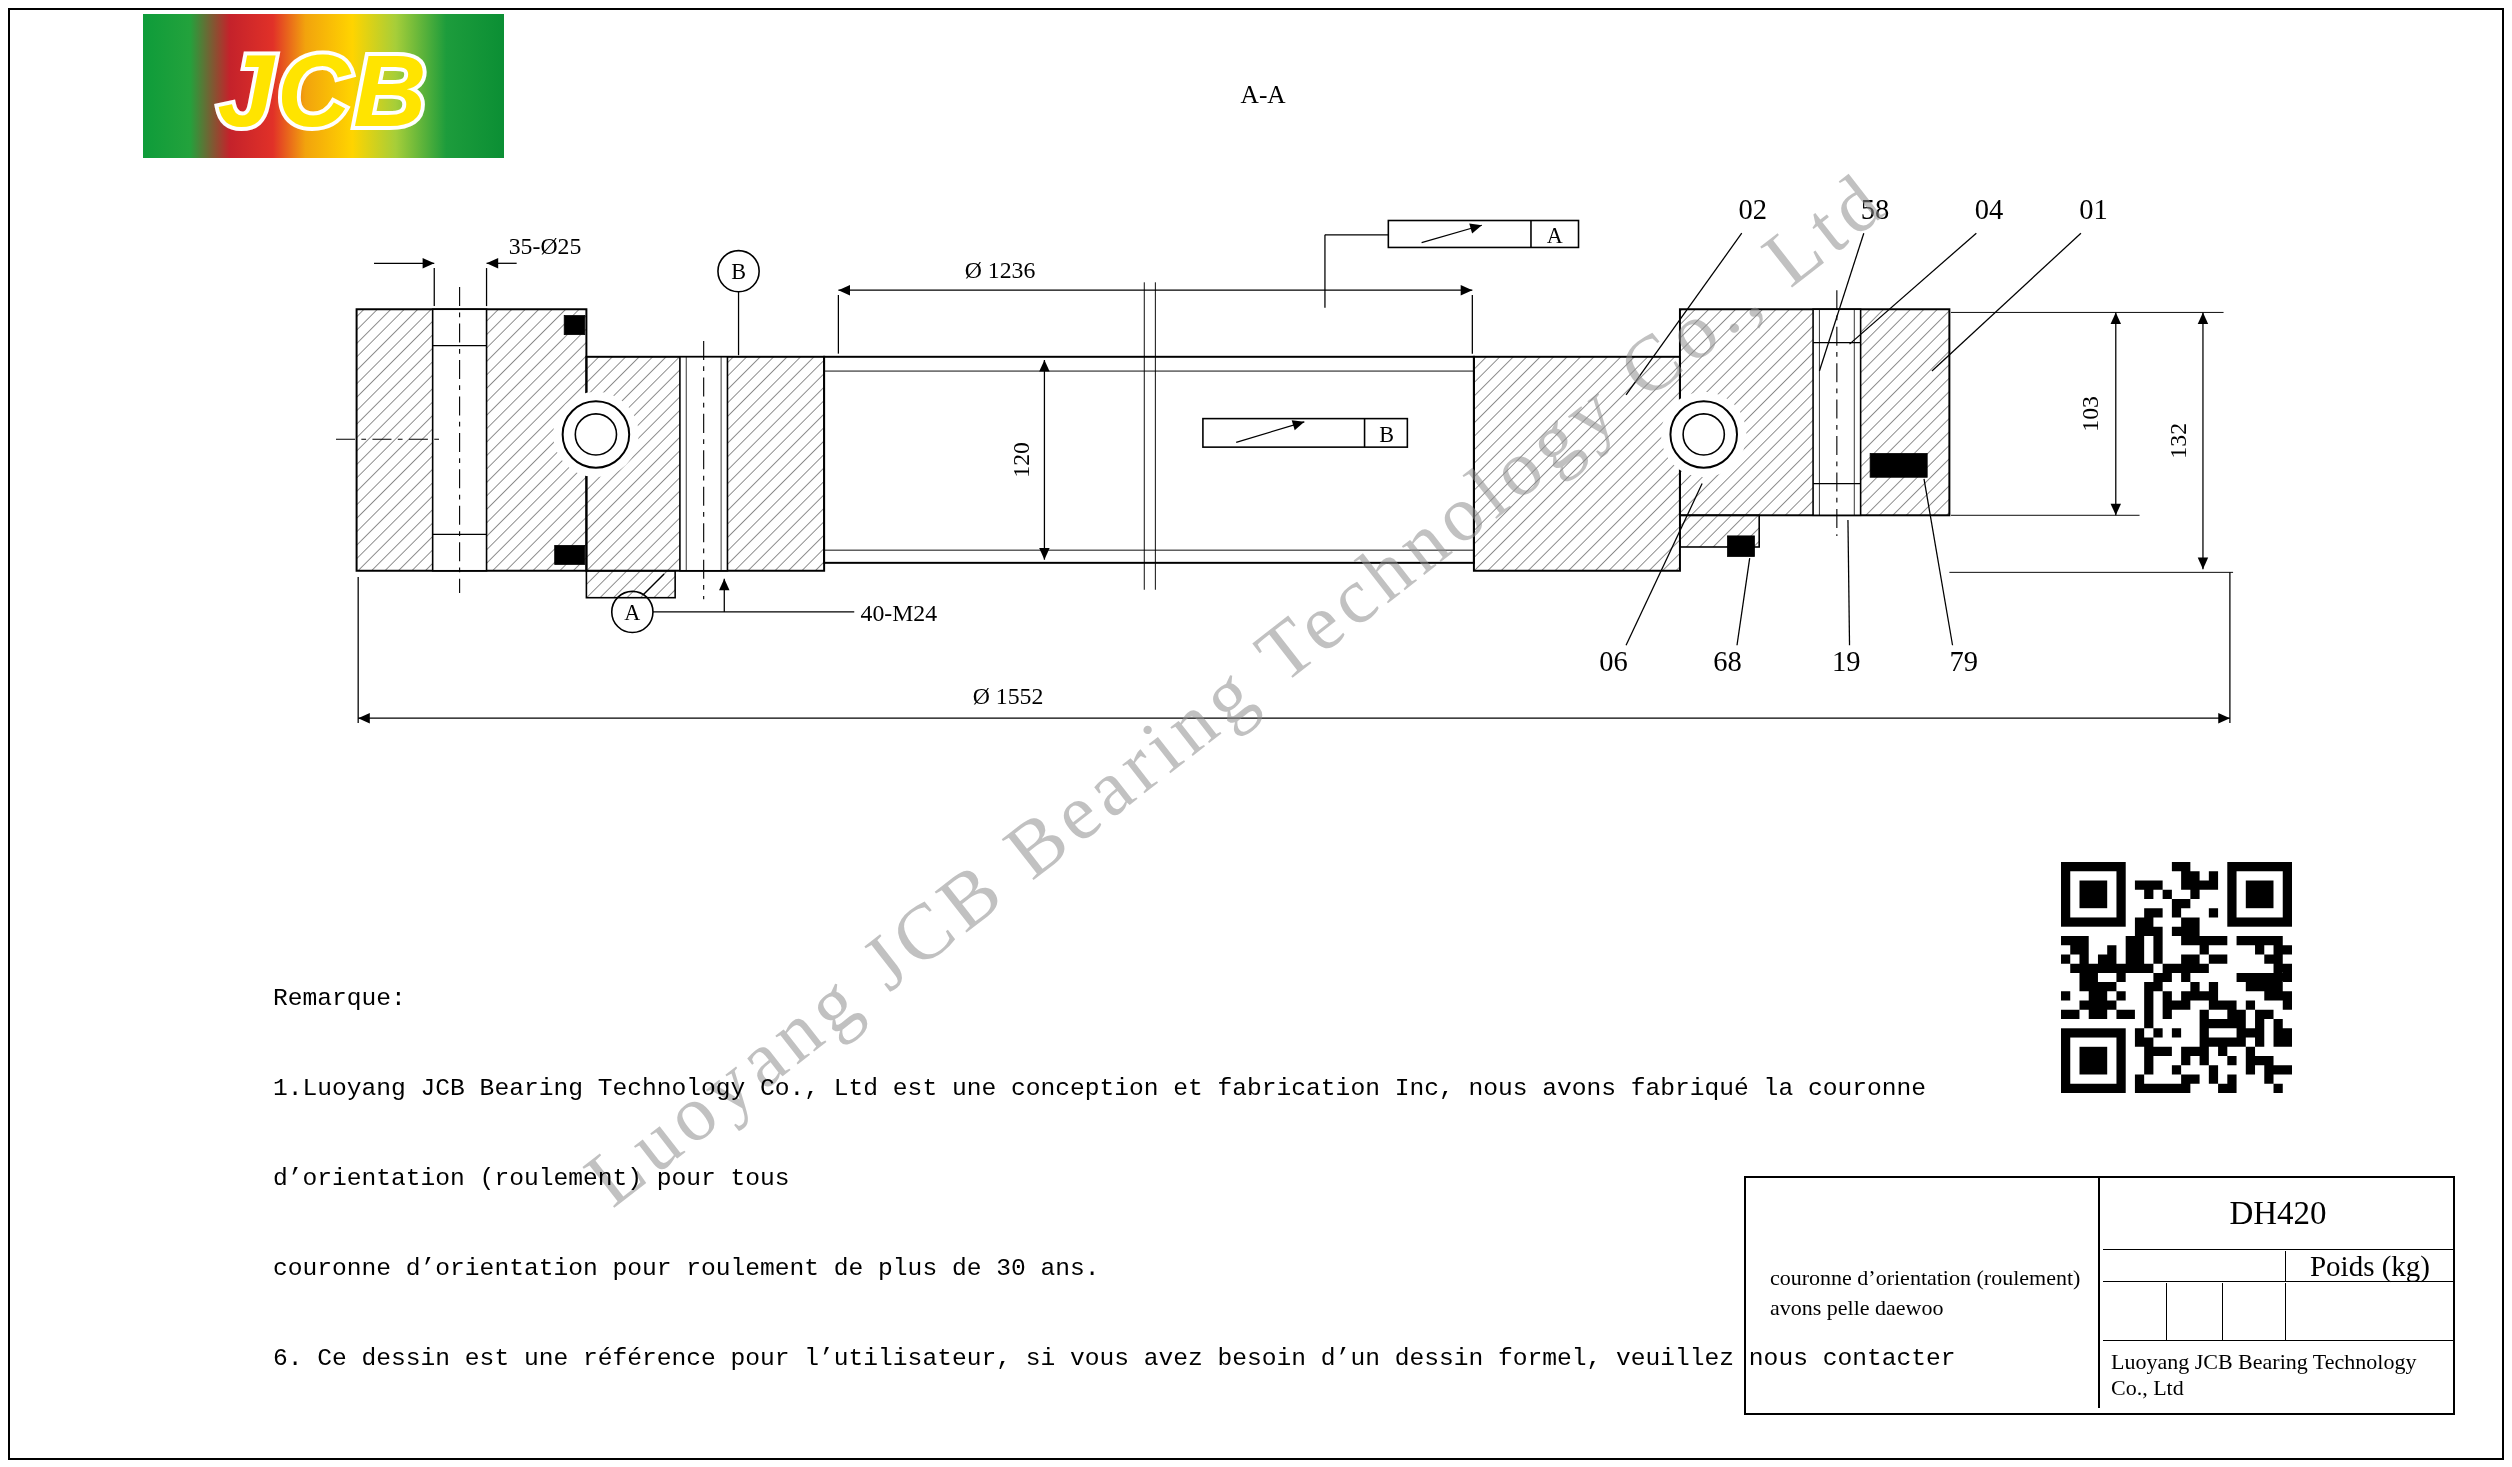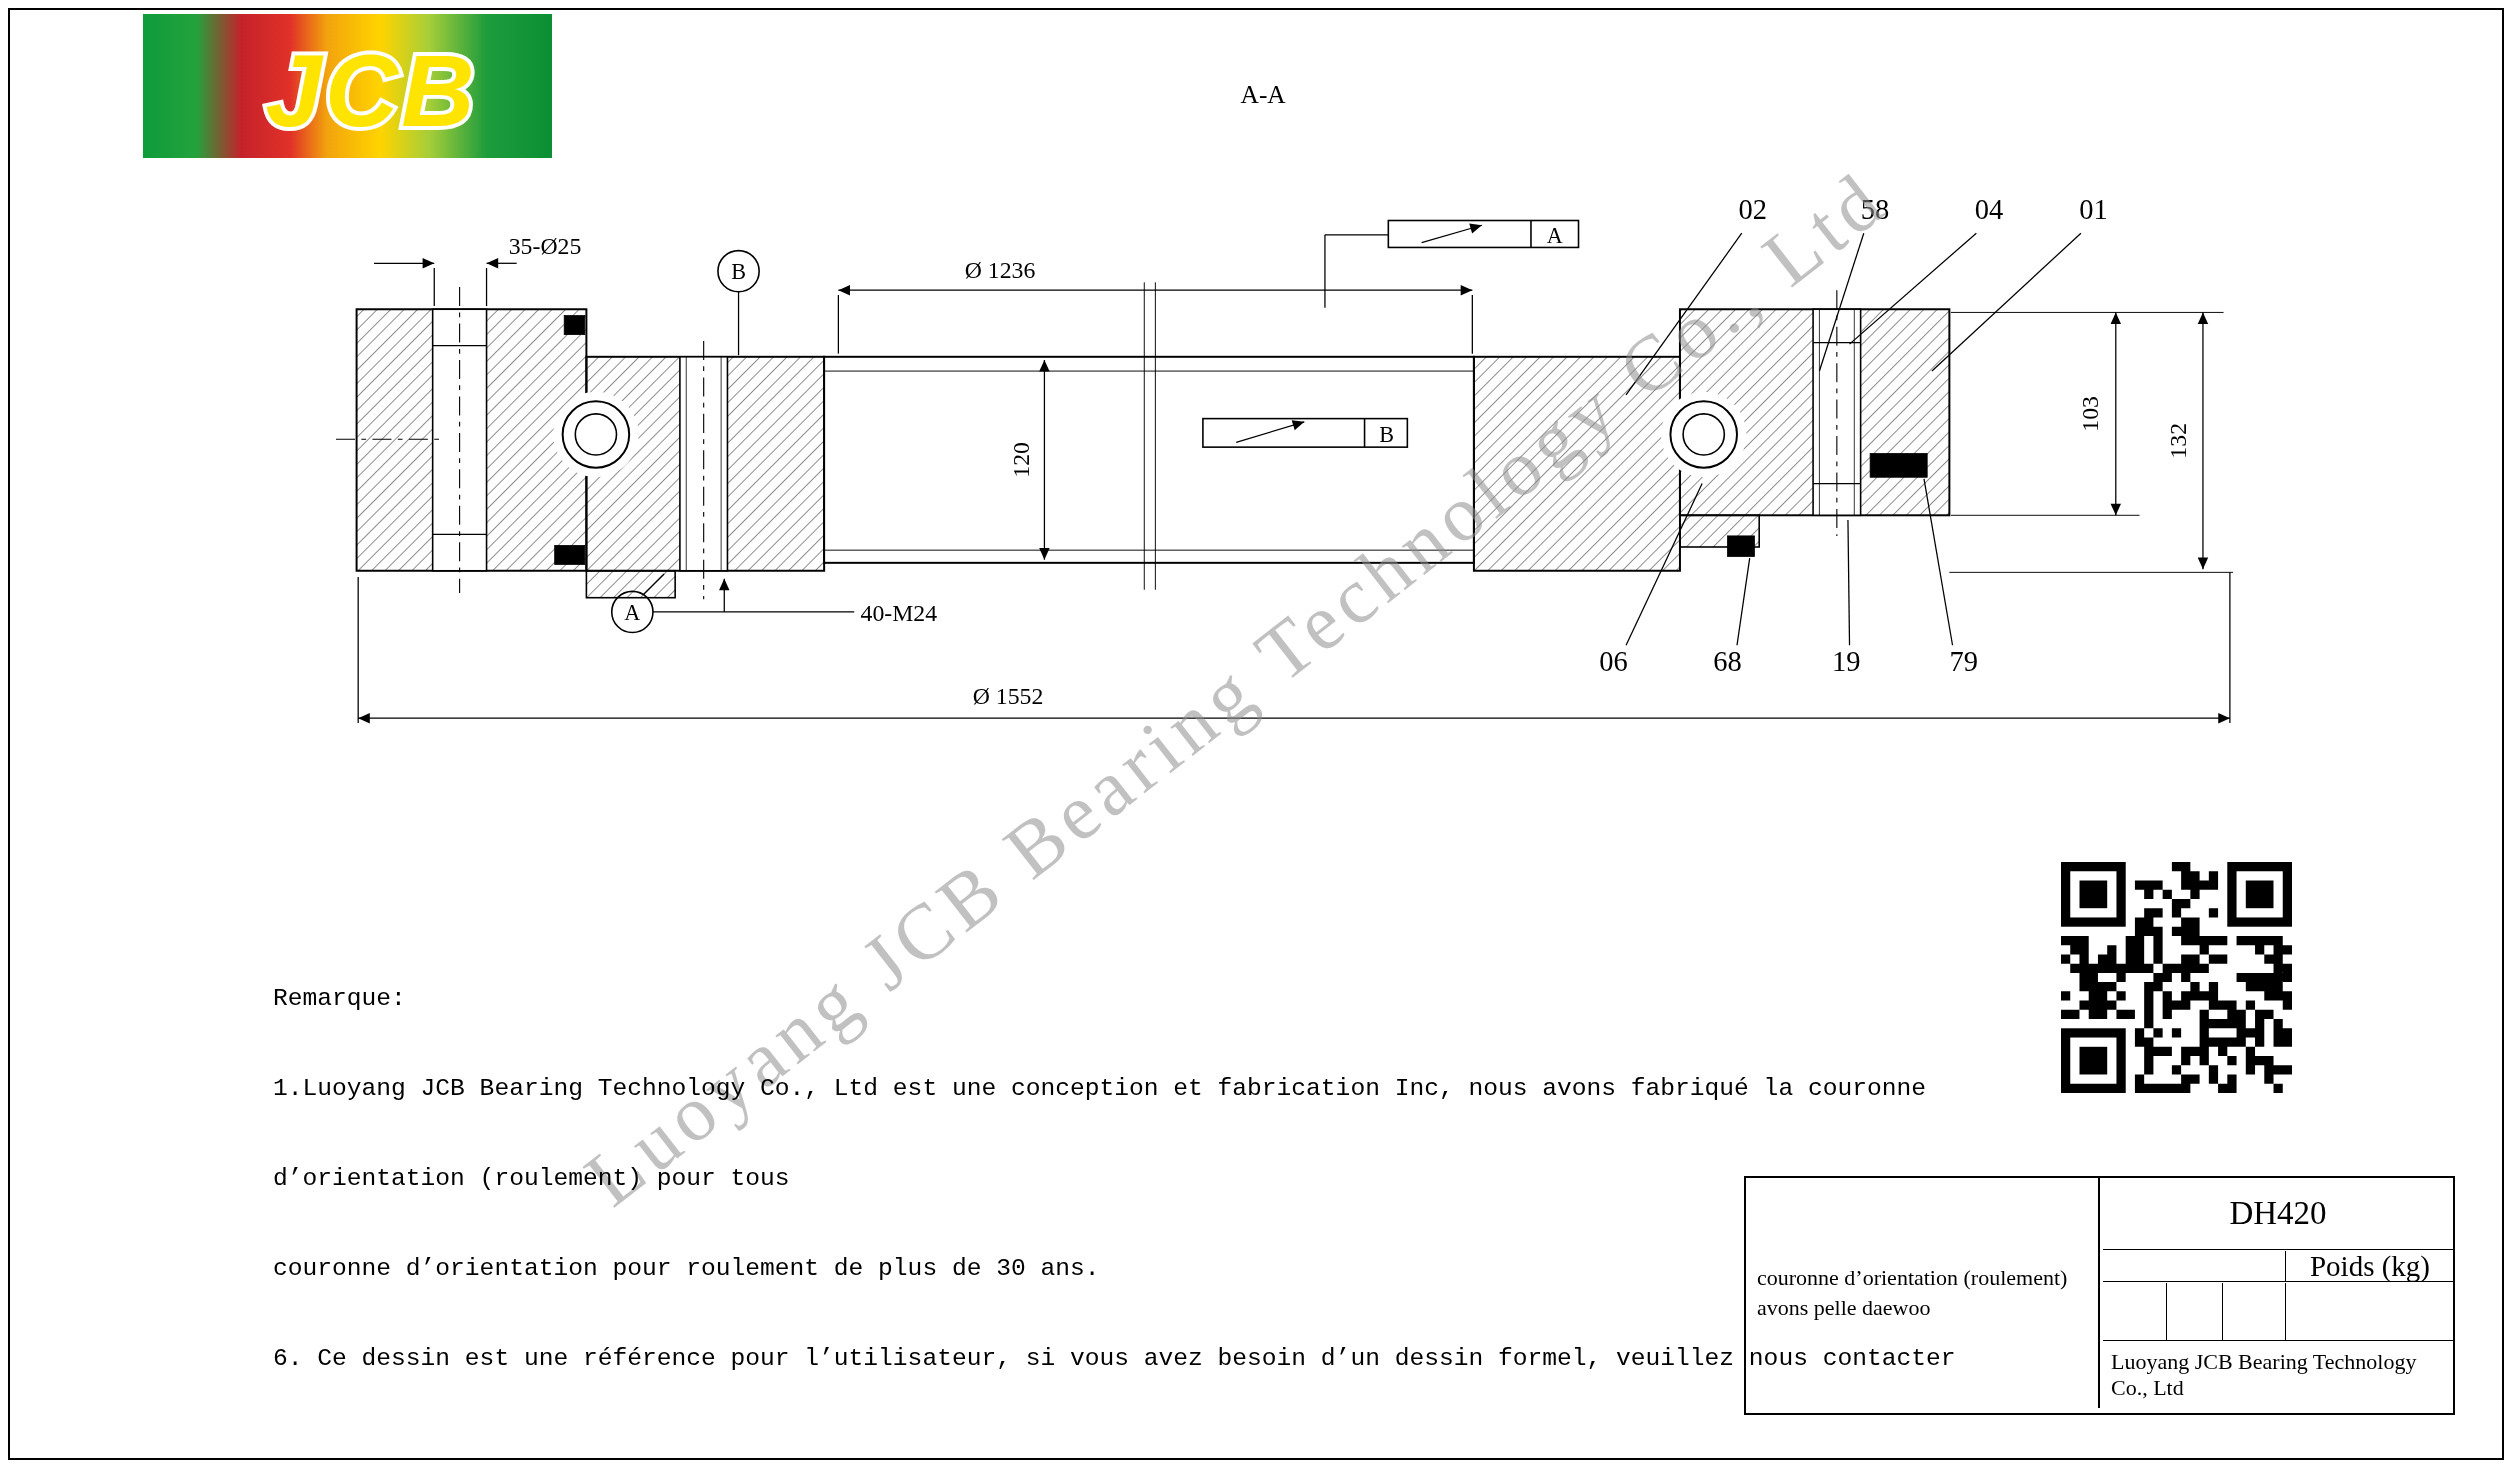--- a/index.html
+++ b/index.html
@@ -1,39 +1,39 @@
 <!DOCTYPE html>
 <html style="font-size:12.7px"><head>
 <meta charset="utf-8">
 <style>
   html,body{margin:0;padding:0;background:#ddd;}
   #page{position:relative;width:2512px;height:1468px;background:#fff;overflow:hidden;font-family:"Liberation Serif",serif;color:#000;}
   #frame{position:absolute;inset:8px;border:2.4px solid #000;pointer-events:none;z-index:1;}
   
   #logo{position:absolute;left:143px;top:14.3px;width:361px;height:144px;z-index:4;
-        background:linear-gradient(90deg,#0e9c3a 0%,#23a23c 13%,#c4222b 24%,#e13128 36%,#f2a30d 45%,#ffd400 58%,#a6ce39 70%,#1d9c3c 84%,#0b8f34 100%);padding-left:48px;}
+        background:linear-gradient(90deg,#0e9c3a 0%,#23a23c 13%,#c4222b 24%,#e13128 36%,#f2a30d 45%,#ffd400 58%,#a6ce39 70%,#1d9c3c 84%,#0b8f34 100%);}
   .logo-text{font-family:"Liberation Sans",sans-serif;font-weight:bold;font-style:italic;font-size:128px;
              fill:#ffe400;stroke:#ffffff;stroke-width:10px;paint-order:stroke;letter-spacing:4px;}
   
   #watermark{position:absolute;left:1236px;top:689px;transform:translate(-50%,-50%) rotate(-38deg);
              font-size:79px;letter-spacing:6.3px;color:#8f8f8f;opacity:.55;white-space:nowrap;z-index:5;
              font-family:"Liberation Serif",serif;}
   
   svg.dwg{position:absolute;left:0;top:0;z-index:2;}
   .dwg-text{font-family:"Liberation Serif",serif;fill:#000;}
   .cl{stroke-dasharray:24 8 6 8;stroke-width:1.4;}
   
   .remarks{position:absolute;left:273px;top:924px;z-index:10;font-family:"Liberation Mono",monospace;
            font-size:24.6px;line-height:30px;white-space:pre;}
   
   #qr{position:absolute;left:2061px;top:862px;width:231px;height:231px;z-index:6;}
   
   #titleblock{position:absolute;left:1744px;top:1176px;width:707px;height:235px;border:2.4px solid #000;z-index:10;background:#fff0;}
   .tb-left{position:absolute;left:0;top:0;width:354px;height:230px;border-right:2.4px solid #000;
-           display:flex;flex-direction:column;justify-content:center;padding-left:11px;box-sizing:border-box;
+           display:flex;flex-direction:column;justify-content:center;padding-left:24px;box-sizing:border-box;
            font-size:22px;line-height:30px;}
   .tb-right{position:absolute;left:357px;top:0;right:0;height:230px;text-decoration:underline;}
   .tb-row1{position:absolute;left:0;top:0;right:0;height:71px;border-bottom:1.6px solid #000;
            display:flex;align-items:center;justify-content:center;font-size:33px;}
   .tb-row2{position:absolute;left:0;top:73px;right:0;height:30px;border-bottom:1.6px solid #000;}
   .tb-row2-div{position:absolute;left:182px;top:0;bottom:0;border-left:1.6px solid #000;}
   .tb-poids{position:absolute;left:184px;right:0;top:0;bottom:0;display:flex;align-items:center;justify-content:center;font-size:29px;}
   .tb-row3{position:absolute;left:0;top:105px;right:0;height:57px;border-bottom:1.6px solid #000;}
   .tb-row3 .cdiv{position:absolute;top:0;bottom:0;border-left:1.6px solid #000;}
   .tb-row4{position:absolute;left:0;top:163px;right:0;bottom:0;display:flex;align-items:center;padding-left:8px;font-size:22px;}

